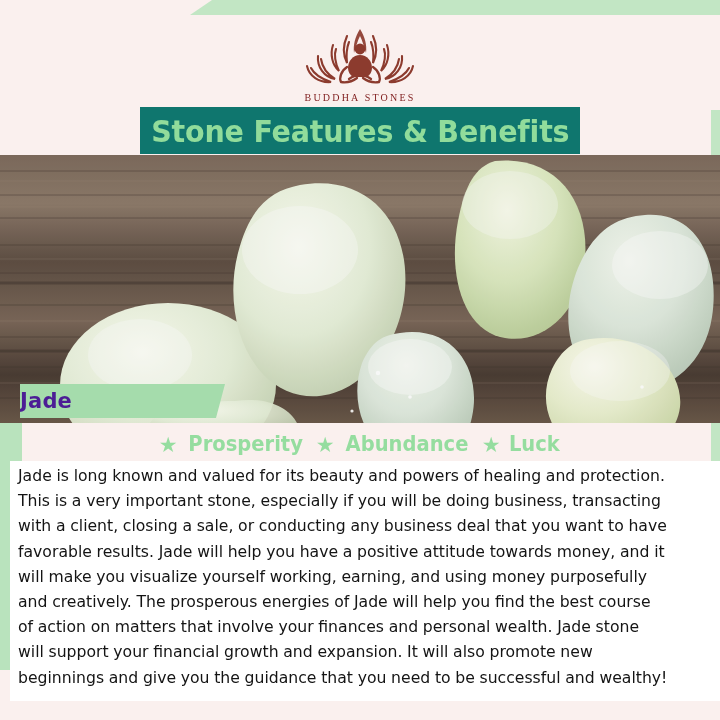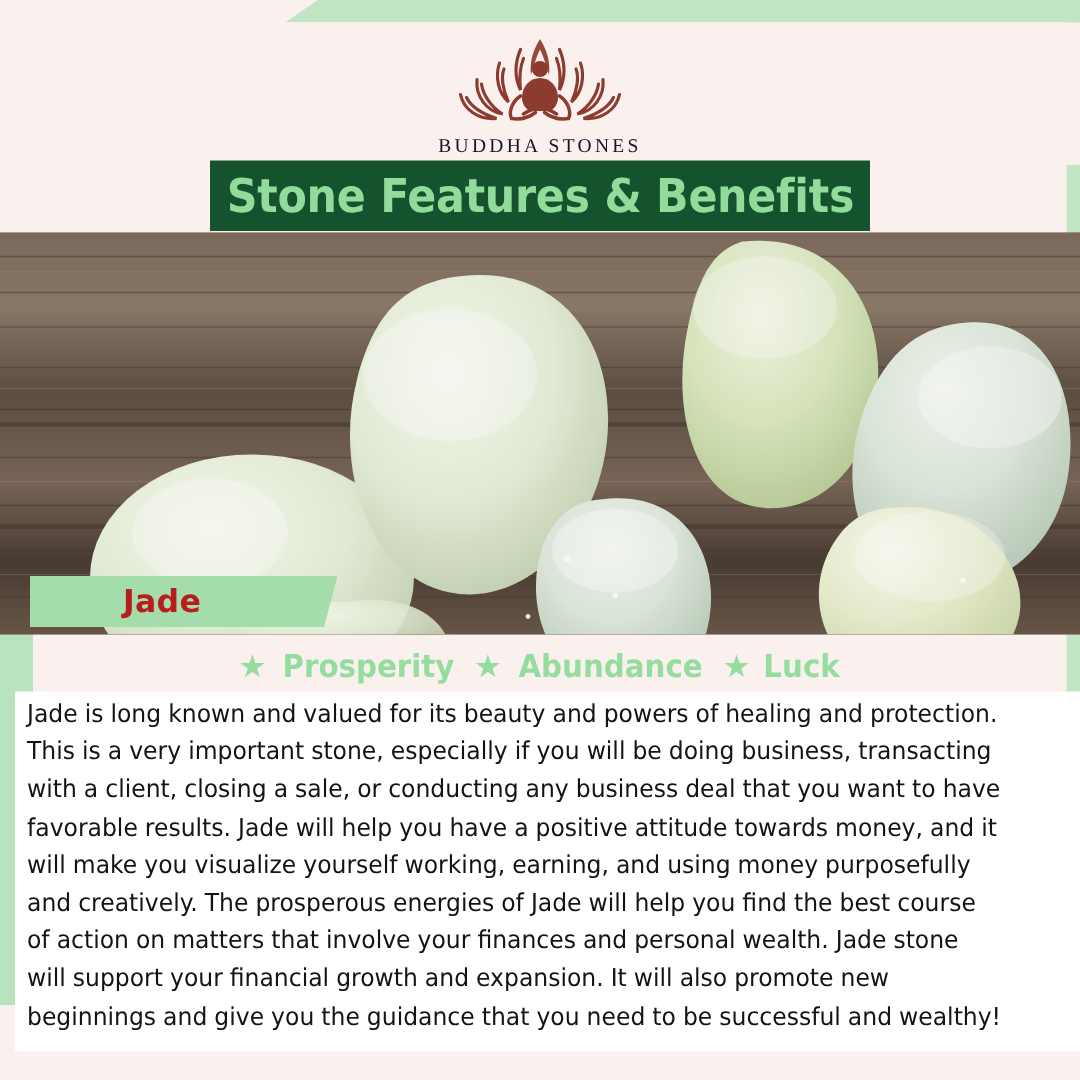--- a/index.html
+++ b/index.html
@@ -66,32 +66,32 @@
   }
   .logo-wrap {
     display: flex;
     flex-direction: column;
     align-items: center;
   }
   .logo-mark { line-height: 0; }
   .logo-text {
     margin-top: 3px;
     font-family: "Liberation Serif", serif;
-    font-size: 13px;
+    font-size: 10px;
     letter-spacing: 2.2px;
-    color: #0f172a;
+    color: #7f1d1d;
     font-weight: 400;
   }
 
   
   .title-banner {
     position: absolute;
     top: 107px; left: 140px;
     width: 440px; height: 47px;
-    background: #14532d;
+    background: #0f766e;
     display: flex;
     align-items: center;
     justify-content: center;
     z-index: 6;
   }
   .title-banner h1 {
     font-family: "DejaVu Sans", sans-serif;
     font-size: 31px;
     font-weight: bold;
     color: #91dc9b;
@@ -115,25 +115,24 @@
     position: absolute;
     top: 384px; left: 20px;
     width: 205px; height: 34px;
     background: #a5dcac;
     clip-path: polygon(0 0, 205px 0, 196px 34px, 0 34px);
     display: flex;
     align-items: center;
     z-index: 7;
   }
   .jade-banner span {
-    margin-left: 62px;
     font-family: "DejaVu Sans", sans-serif;
     font-size: 21px;
     font-weight: bold;
-    color: #b91c1c;
+    color: #4c1d95;
     letter-spacing: 0.2px;
   }
 
   
   .benefits {
     position: absolute;
     top: 428px; left: 0;
     width: 720px; height: 32px;
     display: flex;
     align-items: center;

